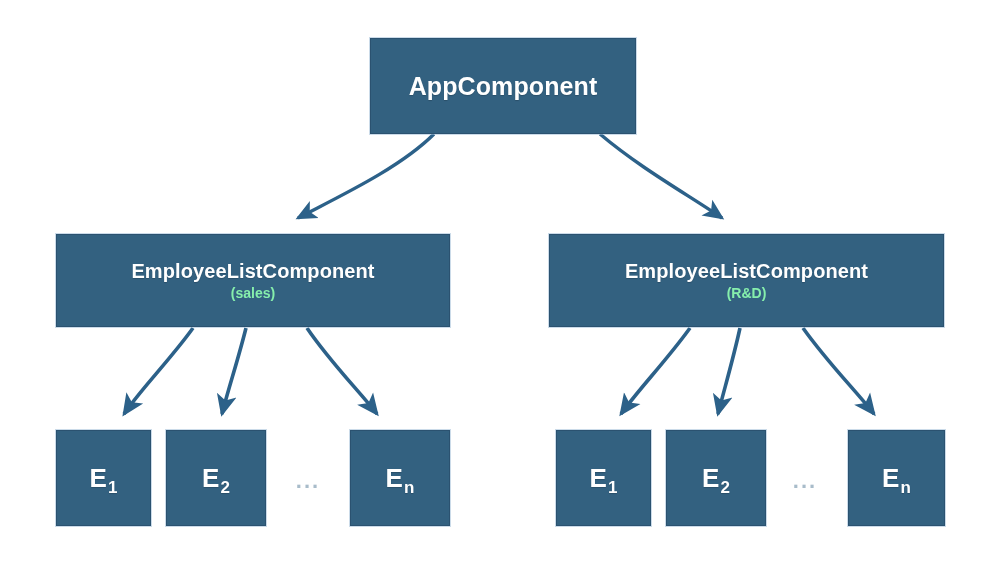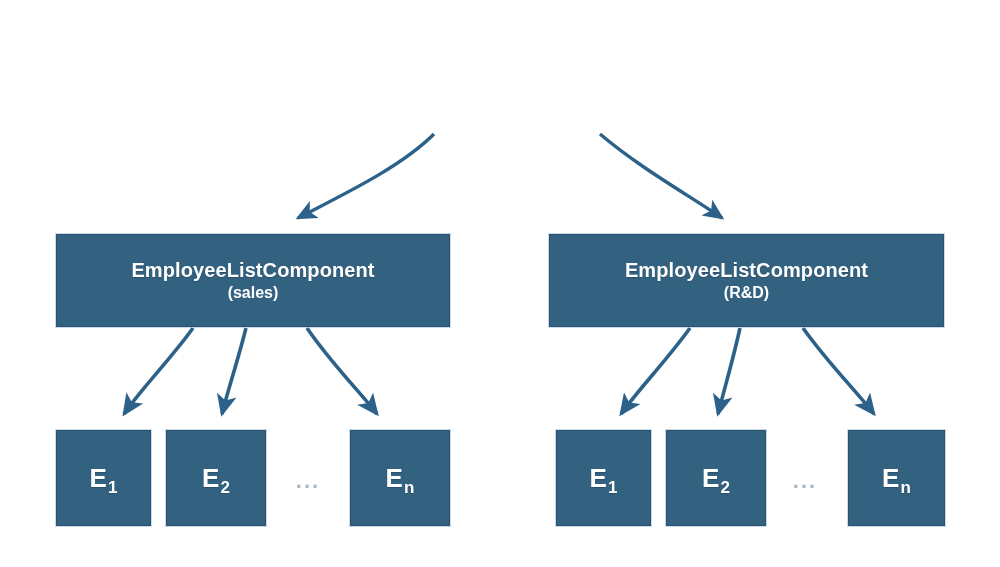--- a/index.html
+++ b/index.html
@@ -38,23 +38,23 @@
     text-align: center;
   }
   .node-title {
     color: #ffffff;
     font-weight: bold;
     letter-spacing: 0.1px;
     text-shadow: 0 1px 1px rgba(0,0,0,0.18);
     white-space: nowrap;
   }
   .node-sub {
-    color: #ffffff;
+    color: #86efac;
     font-weight: bold;
-    font-size: 16px;
+    font-size: 14px;
     margin-top: 2px;
     white-space: nowrap;
   }
   .app-node .node-title { font-size: 25px; }
   .list-node .node-title { font-size: 20px; }
   .leaf-node .node-title {
     font-size: 26px;
     display: inline-flex;
     align-items: baseline;
   }
@@ -93,20 +93,23 @@
 
     <path d="M 193 328 C 170 360 140 390 124 414" fill="none" stroke="#2c6189" stroke-width="3.6" marker-end="url(#arrowhead)"></path>
     <path d="M 246 328 C 238 360 228 390 222 414" fill="none" stroke="#2c6189" stroke-width="3.6" marker-end="url(#arrowhead)"></path>
     <path d="M 307 328 C 330 362 360 392 377 414" fill="none" stroke="#2c6189" stroke-width="3.6" marker-end="url(#arrowhead)"></path>
 
     <path d="M 690 328 C 667 360 638 390 621 414" fill="none" stroke="#2c6189" stroke-width="3.6" marker-end="url(#arrowhead)"></path>
     <path d="M 740 328 C 733 360 724 390 718 414" fill="none" stroke="#2c6189" stroke-width="3.6" marker-end="url(#arrowhead)"></path>
     <path d="M 803 328 C 827 362 857 392 874 414" fill="none" stroke="#2c6189" stroke-width="3.6" marker-end="url(#arrowhead)"></path>
   </svg>
 
+  <div class="node app-node" style="left:370px; top:38px; width:266px; height:96px;">
+    <div class="node-title">AppComponent</div>
+  </div>
 
   <div class="node list-node" style="left:56px; top:234px; width:394px; height:93px;">
     <div class="node-title">EmployeeListComponent</div>
     <div class="node-sub">(sales)</div>
   </div>
 
   <div class="node list-node" style="left:549px; top:234px; width:395px; height:93px;">
     <div class="node-title">EmployeeListComponent</div>
     <div class="node-sub">(R&amp;D)</div>
   </div>

